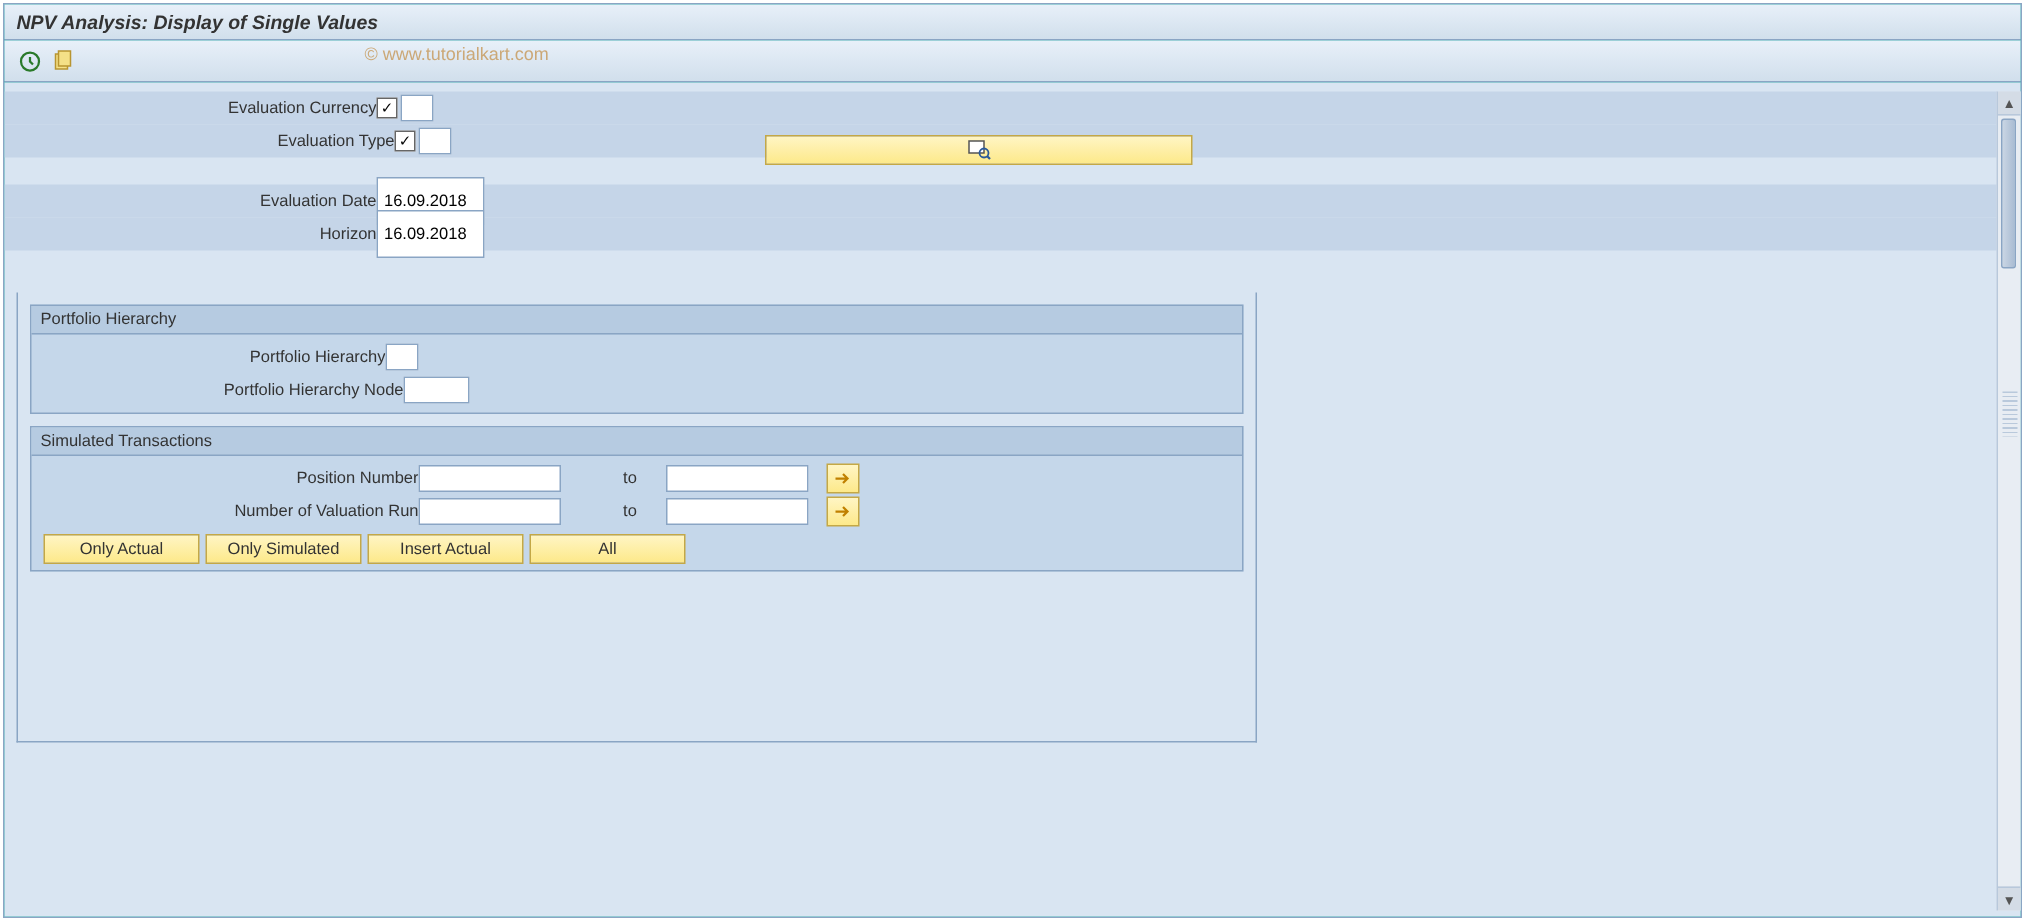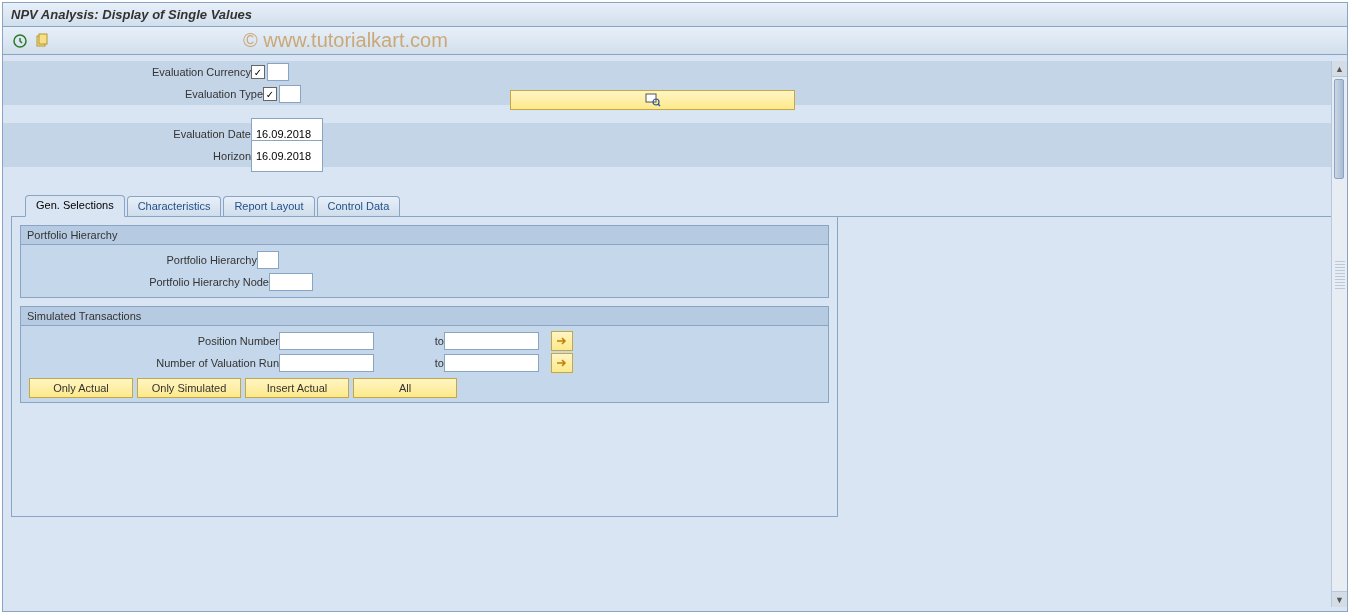--- a/index.html
+++ b/index.html
@@ -6,21 +6,21 @@
     body { background: #fff; width: 1358px; height: 616px; position: relative; overflow: hidden; }
     
     .main-container { border: 1px solid #8aa5c4; background: #14b8a6; width: 1346px; height: 610px; margin: 2px; position: relative; }
     
     .title-bar { background: linear-gradient(#e8f0f9, #d1dfec); border-bottom: 1px solid #8aa5c4; padding: 4px 8px; font-weight: bold; font-style: italic; font-size: 13px; color: #333; }
     
     .toolbar { background: linear-gradient(#e8f0f9, #d1dfec); border-bottom: 1px solid #8aa5c4; padding: 4px 8px; height: 28px; display: flex; align-items: center; gap: 4px; position: relative; }
     
     .icon-btn { width: 18px; height: 18px; display: inline-flex; align-items: center; justify-content: center; cursor: pointer; }
     
-    .watermark { position: absolute; left: 240px; top: 2px; color: #c89d62; font-size: 20px; font-weight: normal; opacity: 0.85; z-index: 10; }
+    .watermark { position: absolute; left: 240px; top: 2px; color: #c89d62; font-size: 12px; font-weight: normal; opacity: 0.85; z-index: 10; }
     
     .content-area { padding: 0; background: #d9e5f2; position: relative; height: calc(100% - 52px); overflow: hidden; }
     
     .form-row { display: flex; align-items: center; height: 22px; padding: 0 8px; }
     .form-row-shaded { background: #c5d5e8; }
     .form-label { width: 240px; color: #333; text-align: right; }
     
     .input-tiny { width: 22px; height: 18px; border: 1px solid #8aa5c4; background: #fff; padding: 1px 2px; }
     .input-med { width: 95px; height: 18px; border: 1px solid #8aa5c4; background: #fff; padding: 1px 4px; }
     .input-date { width: 72px; height: 18px; border: 1px solid #8aa5c4; background: #fff; padding: 15px 4px; }
@@ -40,21 +40,21 @@
     
     .group-box { border: 1px solid #8aa5c4; background: #c5d7ea; margin-bottom: 8px; }
     .group-title { background: #b6cbe1; border-bottom: 1px solid #8aa5c4; padding: 3px 6px; color: #333; }
     .group-body { padding: 4px 6px; }
     .group-row { display: flex; align-items: center; height: 22px; }
 
     .yellow-btn { background: linear-gradient(#fff5c4, #fde98a); border: 1px solid #c4a846; height: 20px; display: inline-flex; align-items: center; justify-content: center; cursor: pointer; color: #333; }
     .yellow-btn-wide { width: 104px; }
     .yellow-icon-btn { width: 22px; height: 20px;}
     
-    .to-label { width: 48px; text-align: right; color: #333;}
+    .to-label { width: 48px; text-align: center; color: #333;}
     
     .btn-row { display: flex; gap: 4px; margin-top: 4px; padding: 0 2px; }
     
     .scroll-track-v { position: absolute; right: 0; top: 58px; width: 16px; height: calc(100% - 62px); background: #e8edf3; border-left: 1px solid #b8c8db;}
     .scroll-up { height: 16px; background: #d4dce6; display:flex; align-items:center; justify-content:center; border-bottom:1px solid #b8c8db; font-size:9px; color:#555;}
     .scroll-down-v { position:absolute; bottom:0; height: 16px; width:100%; background: #d4dce6; display:flex; align-items:center; justify-content:center; border-top:1px solid #b8c8db; font-size:9px; color:#555;}
     .scroll-thumb-v { position:absolute; top: 18px; left:2px; width: 10px; height: 100px; background: linear-gradient(90deg,#cad6e4,#a9bcd3); border:1px solid #8aa5c4; border-radius: 2px; }
     .scroll-grip { position: absolute; right: 2px; top: 200px; width: 10px; height: 30px; background: repeating-linear-gradient(#8aa5c4, #8aa5c4 1px, transparent 1px, transparent 3px); opacity:0.5;}
 
   </style>
@@ -110,27 +110,20 @@
     </div>
     <div class="form-row form-row-shaded">
       <span class="form-label">Horizon</span>
       <input class="input-date" value="16.09.2018" style="">
     </div>
 
     <div style="height:18px"></div>
 
 
     <div class="tabs-container">
-      <div class="tab-strip">
-        <div style="width:14px"></div>
-        <div class="tab active">Gen. Selections</div>
-        <div class="tab">Characteristics</div>
-        <div class="tab">Report Layout</div>
-        <div class="tab">Control Data</div>
-      </div>
       <div class="tab-panel">
 
         <div class="group-box">
           <div class="group-title">Portfolio Hierarchy</div>
           <div class="group-body">
             <div class="group-row">
               <span class="form-label" style="width:230px">Portfolio Hierarchy</span>
               <input class="input-ph" style="">
             </div>
             <div class="group-row">

